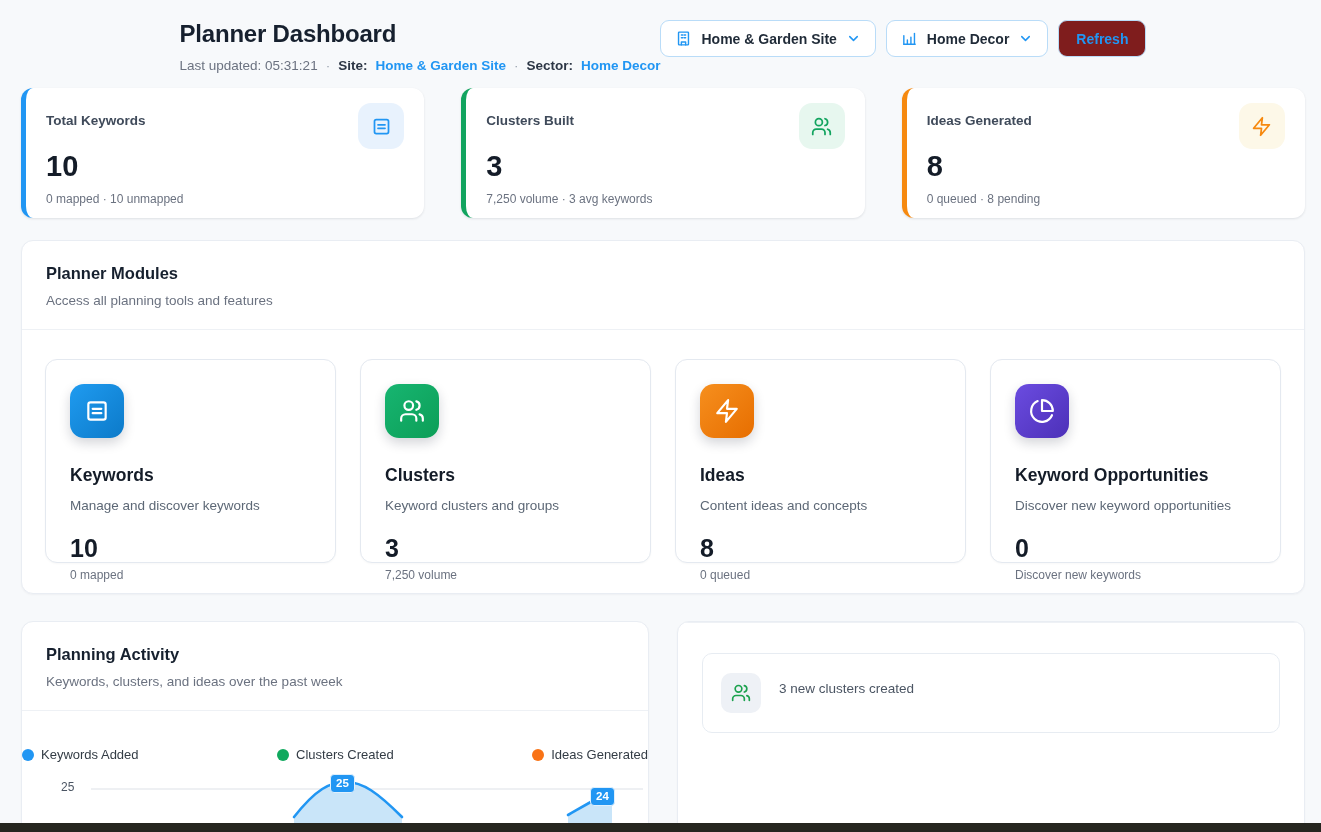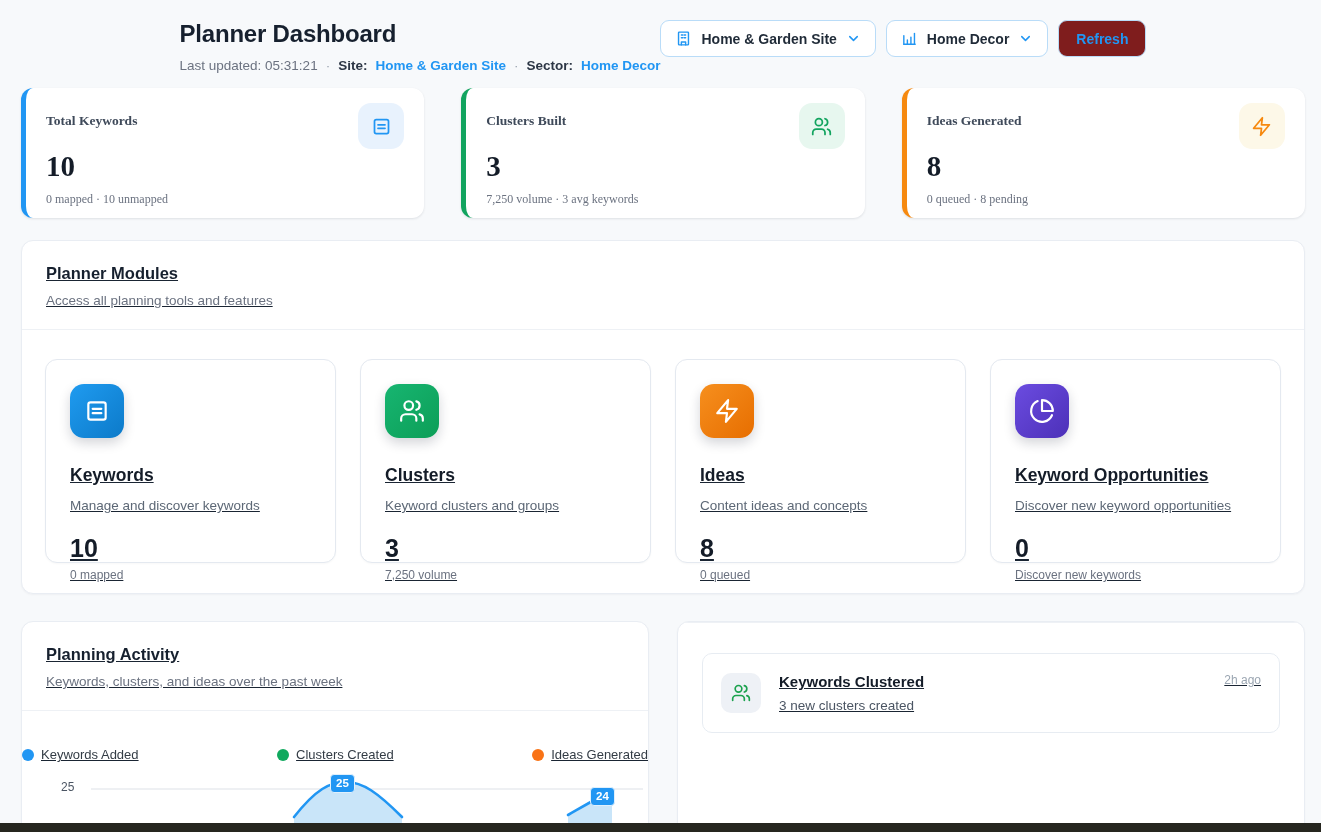--- a/index.html
+++ b/index.html
@@ -30,41 +30,40 @@
     height:37px; padding:0 17px; background:#7f1d1d; border:1px solid #b9dcf8;
     border-radius:9px; color:#2196f3; font-weight:700; font-size:14px;
     font-family:inherit; cursor:pointer;
   }
   .ic { display:inline-flex; align-items:center; justify-content:center; }
   .ic svg { display:block; }
   .ic-blue { color:#2196f3; }
   .chev { color:#2196f3; }
 
   
-  .stats-row { display:flex; gap:37px; margin-top:15px;font-family:Liberation Serif, serif; }
+  .stats-row { display:flex; gap:37px; margin-top:15px; }
   .stat-card {
     flex:1; background:#fff; border-radius:12px; height:130px;
     border-left:5px solid var(--accent);
     box-shadow:0 1px 3px rgba(16,24,40,.07), 0 1px 2px rgba(16,24,40,.04);
     padding:15px 20px 0 20px;
   }
   .stat-top { display:flex; justify-content:space-between; align-items:flex-start; }
   .stat-label { font-size:13.5px; color:#3f4a5a; font-weight:600; padding-top:10px; }
   .stat-icon {
     width:46px; height:46px; border-radius:13px; display:flex; align-items:center;
     justify-content:center; background:var(--iconbg); color:var(--accent);
   }
   .stat-value { font-size:29px; font-weight:800; color:#141c28; margin-top:1px; }
   .stat-caption { font-size:12px; color:#6b7280; margin-top:9px; }
 
   
   .panel {
     background:#fff; border:1px solid #e9edf3; border-radius:12px;
     box-shadow:0 1px 2px rgba(16,24,40,.04);
-    text-decoration:underline;
   }
   .panel-head { padding:23px 24px 21px 24px; }
   .panel-title { font-size:16.5px; font-weight:700; color:#16202e; }
   .panel-sub { font-size:13.5px; color:#6b7280; margin-top:10px; }
   .divider { height:1px; background:#eef1f5; }
 
   .modules-panel { margin-top:22px; }
   .modules-row { display:flex; gap:24px; padding:29px 23px 30px 23px; }
   .module-card {
     flex:1; border:1px solid #e4e9f0; border-radius:12px; padding:24px; height:204px;
@@ -327,24 +326,20 @@
       <div class="activity-item">
         <div class="activity-icon">
           <svg width="20" height="20" viewBox="0 0 24 24" fill="none" stroke="currentColor" stroke-width="2" stroke-linecap="round" stroke-linejoin="round">
               <path d="M16 21v-2a4 4 0 0 0-4-4H6a4 4 0 0 0-4 4v2"></path>
               <circle cx="9" cy="7" r="4"></circle>
               <path d="M22 21v-2a4 4 0 0 0-3-3.87"></path>
               <path d="M16 3.13a4 4 0 0 1 0 7.75"></path>
             </svg>
         </div>
         <div class="activity-body">
-          <div class="activity-top">
-            <span class="activity-title">Keywords Clustered</span>
-            <span class="activity-time">2h ago</span>
-          </div>
           <div class="activity-desc">3 new clusters created</div>
         </div>
       </div>
     </div>
   </div>
 </div>
 
 <div class="bottom-bar"></div>
 
 </body></html>

